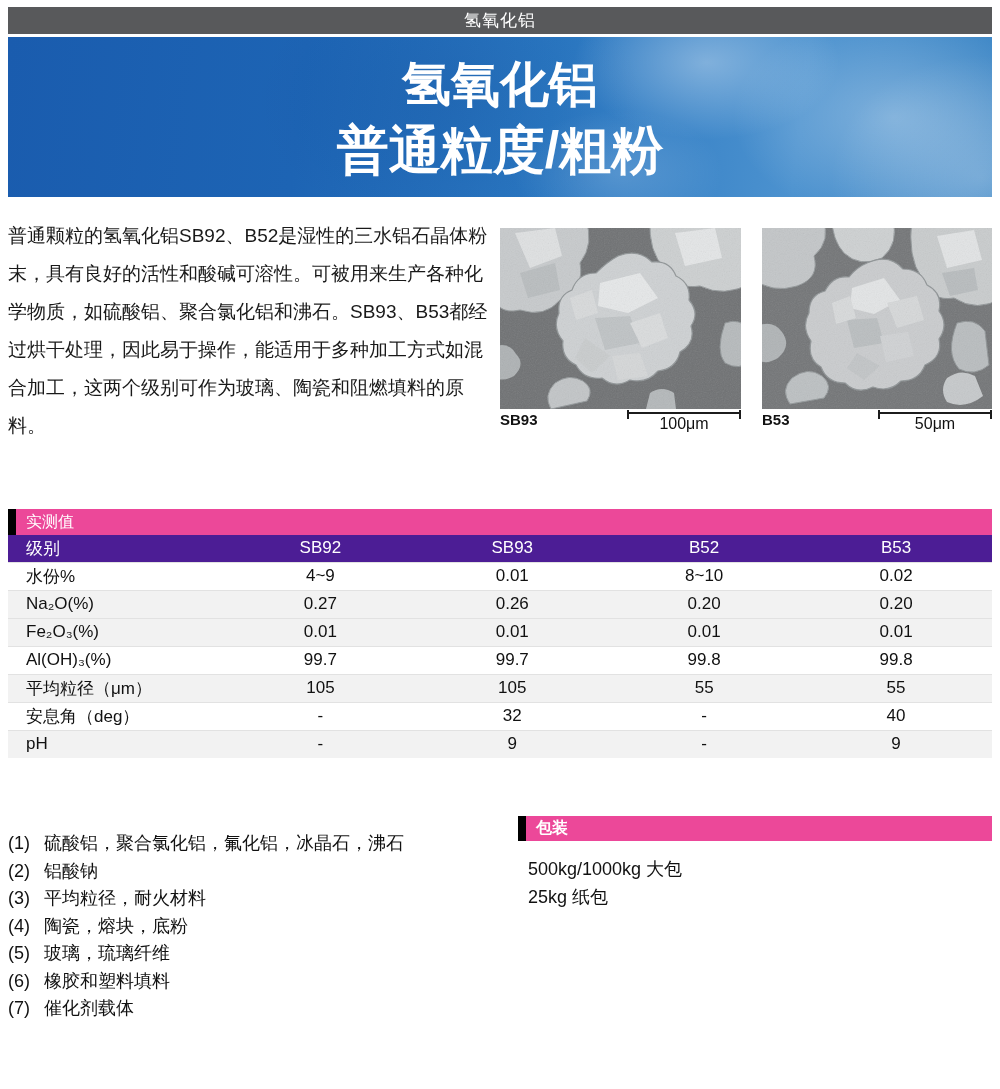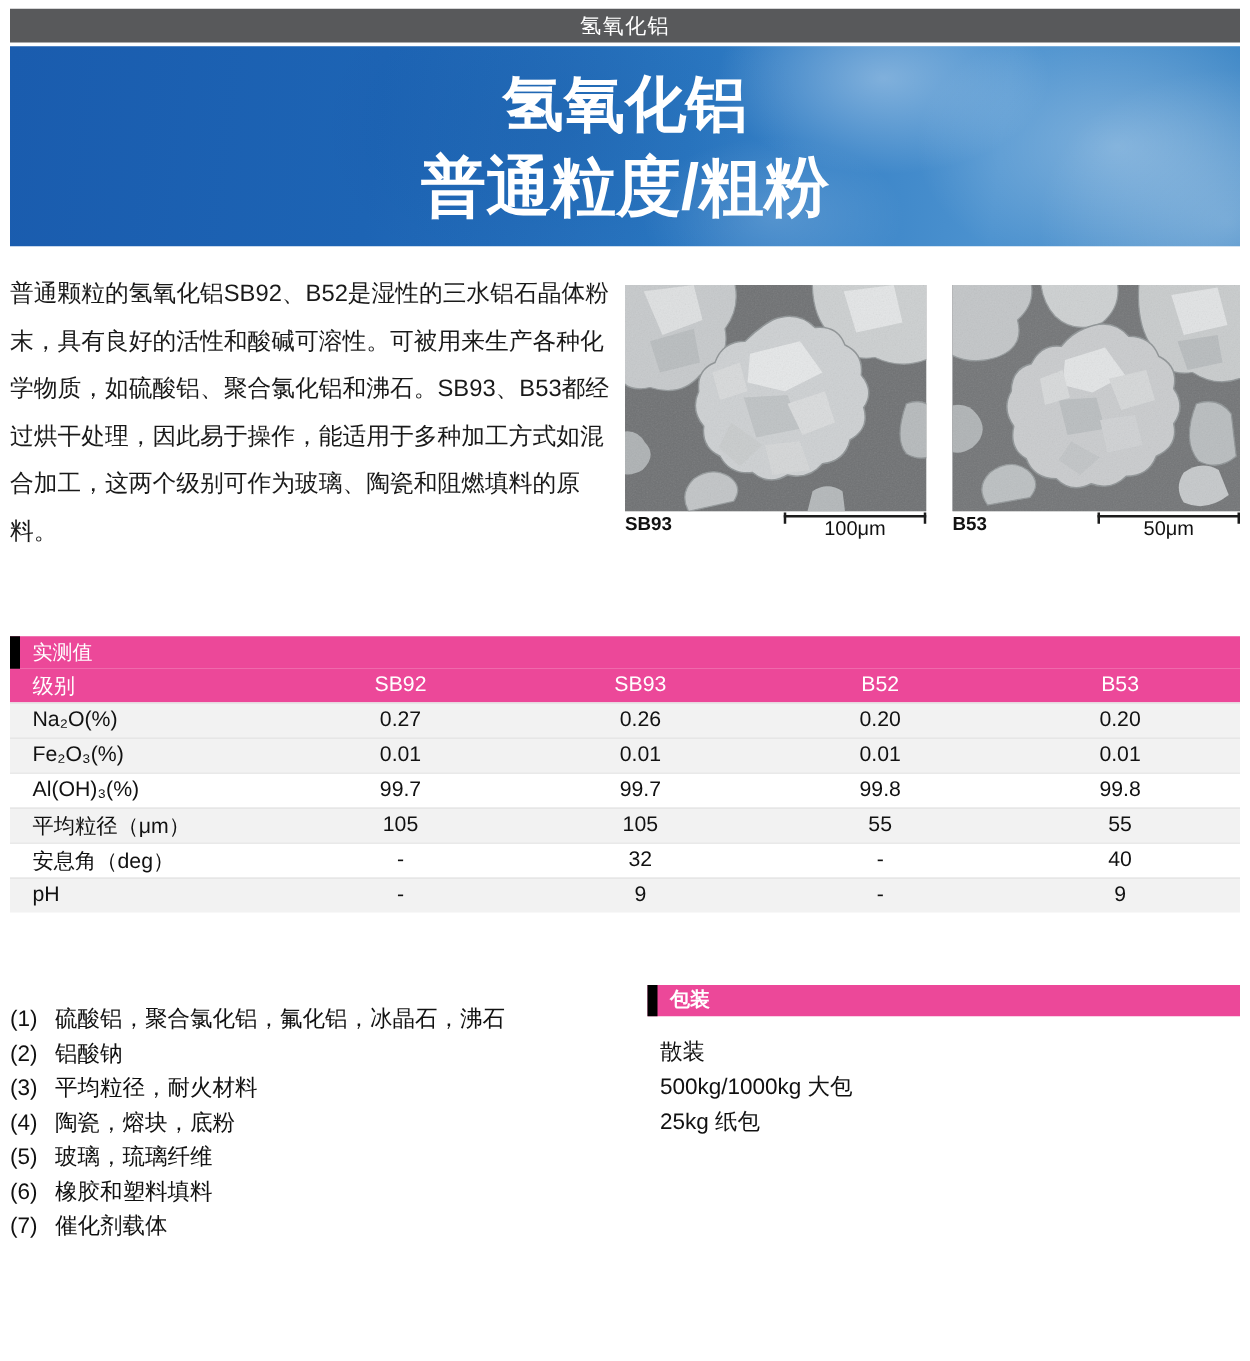--- a/index.html
+++ b/index.html
@@ -51,21 +51,21 @@
 
   
   .spec { margin-top:64px; }
   .sec-bar {
     background:#ec4899; color:#fff; position:relative;
     display:flex; align-items:center; padding-left:18px; font-size:16px;
   }
   .sec-bar .accent { position:absolute; left:0; top:0; bottom:0; width:8px; background:#000; }
   .spec-title-bar { height:26px; }
   table.spec-table { width:100%; border-collapse:collapse; font-size:17px; }
-  table.spec-table thead tr { background:#ec4899; color:#fff; height:27px; }
+  table.spec-table thead tr { background:#4c1d95; color:#fff; height:27px; }
   table.spec-table th { font-weight:normal; }
   table.spec-table th.grade { text-align:left; padding-left:18px; width:22%; }
   table.spec-table th.col { text-align:center; width:19.5%; }
   table.spec-table tbody tr { height:28px; border-top:1px solid #e2e2e2; }
   table.spec-table tbody tr.alt { background:#f2f2f2; }
   table.spec-table td.rowlabel { text-align:left; padding-left:18px; color:#111; }
   table.spec-table td.val { text-align:center; color:#111; }
 
   
   .bottom { display:flex; margin-top:58px; }
@@ -188,20 +188,27 @@
         <thead>
           <tr>
             <th class="grade">级别</th>
             <th class="col">SB92</th>
             <th class="col">SB93</th>
             <th class="col">B52</th>
             <th class="col">B53</th>
           </tr>
         </thead>
         <tbody>
+            <tr>
+              <td class="rowlabel">水份%</td>
+              <td class="val">4~9</td>
+              <td class="val">0.01</td>
+              <td class="val">8~10</td>
+              <td class="val">0.02</td>
+            </tr>
             <tr class="alt">
               <td class="rowlabel">Na₂O(%)</td>
               <td class="val">0.27</td>
               <td class="val">0.26</td>
               <td class="val">0.20</td>
               <td class="val">0.20</td>
             </tr>
             <tr class="alt">
               <td class="rowlabel">Fe₂O₃(%)</td>
               <td class="val">0.01</td>
@@ -274,21 +281,20 @@
             </div>
           </div>
       </div>
 
       <div class="col-pack">
         <div class="sec-bar small">
           <span class="accent"></span>
           <span>包装</span>
         </div>
         <div class="pack-list">
-            <div>散装</div>
             <div>500kg/1000kg 大包</div>
             <div>25kg 纸包</div>
           </div>
       </div>
     </div>
 
   </div>
 </div>
 
 </body></html>

